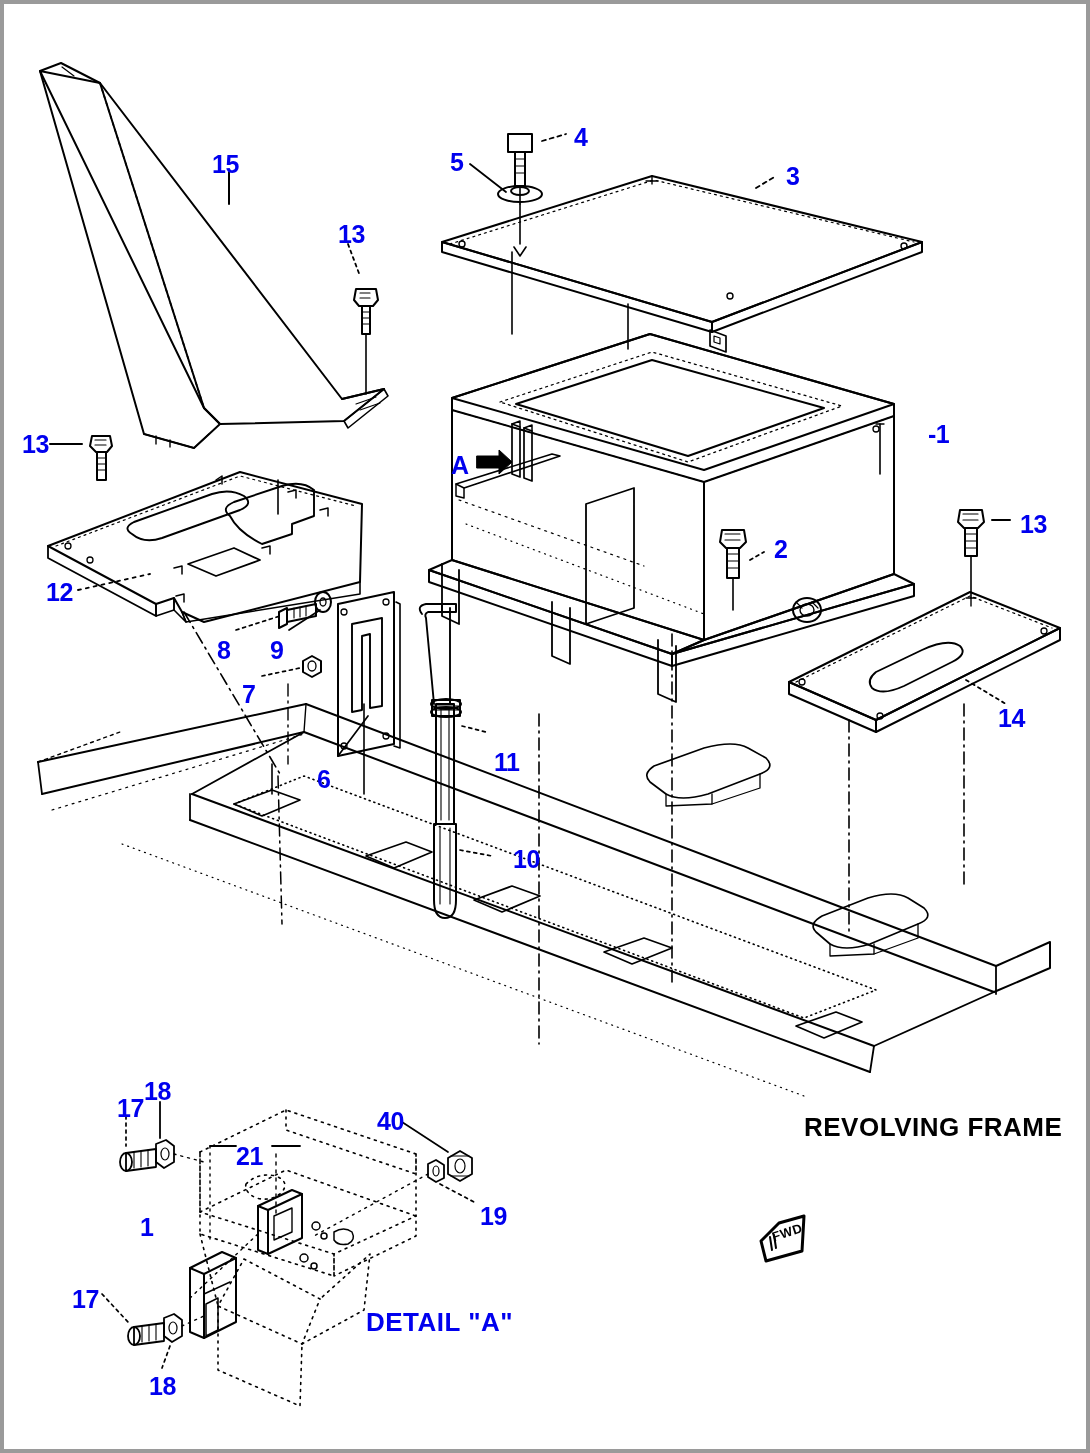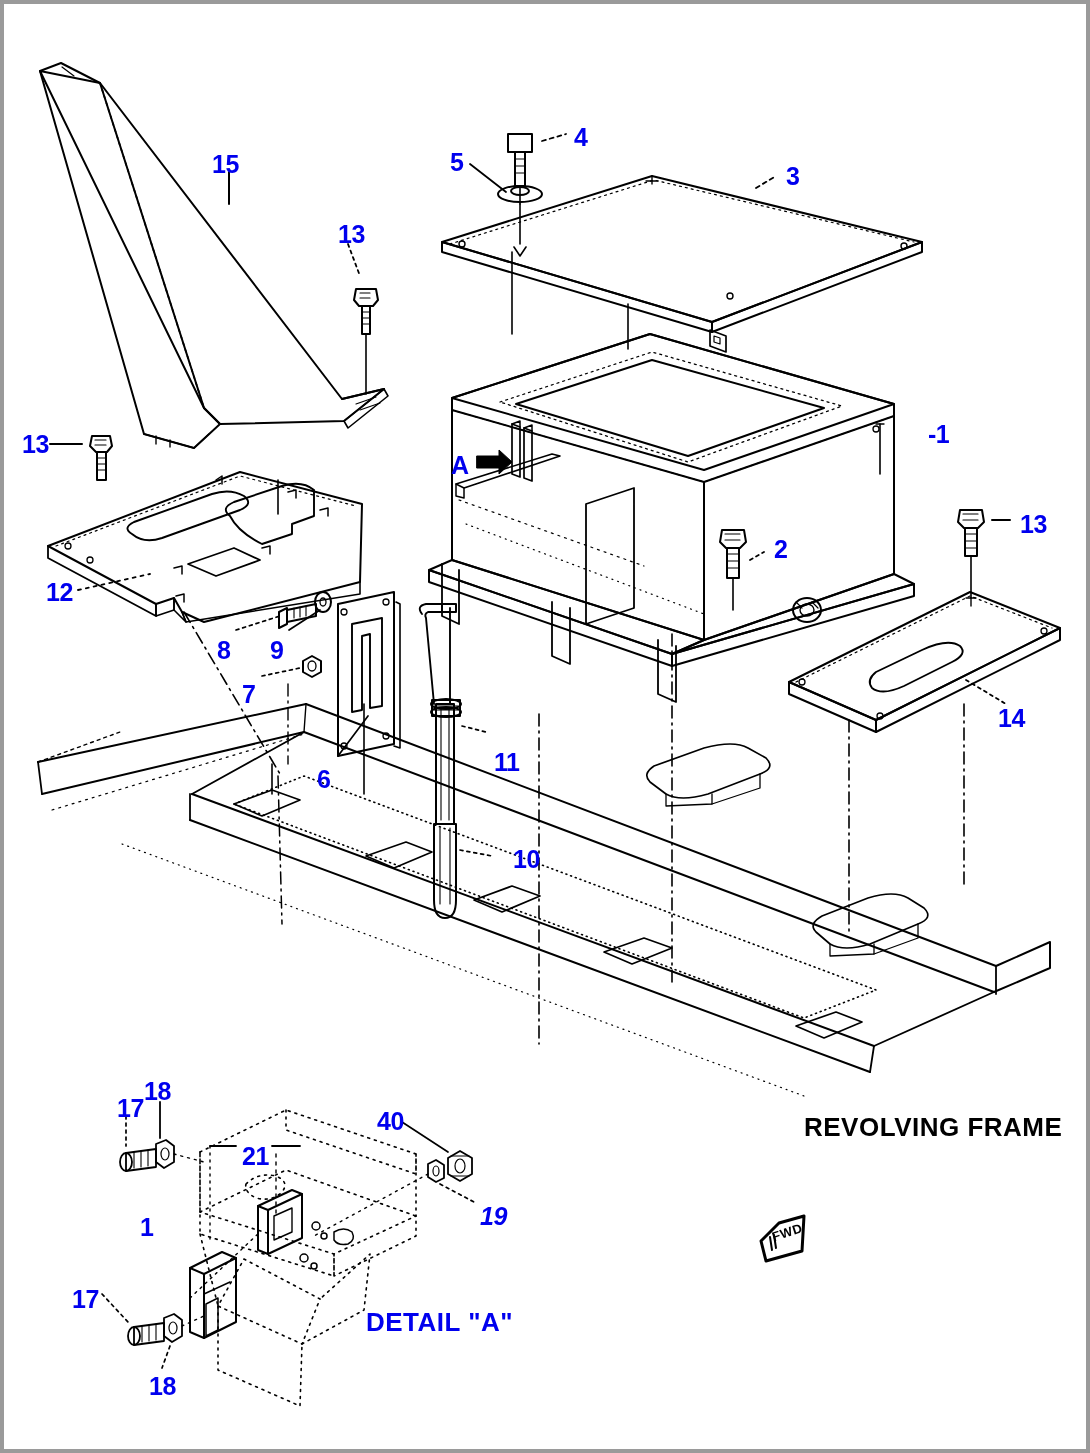--- a/index.html
+++ b/index.html
@@ -422,23 +422,23 @@
 <div class="lbl" style="left:42px;top:576px;">12</div>
 <div class="lbl" style="left:213px;top:634px;">8</div>
 <div class="lbl" style="left:266px;top:634px;">9</div>
 <div class="lbl" style="left:238px;top:678px;">7</div>
 <div class="lbl" style="left:313px;top:763px;">6</div>
 <div class="lbl" style="left:490px;top:727px;margin-top:19px;">11</div>
 <div class="lbl" style="left:497px;top:843px;margin-left:12px;">10</div>
 <div class="lbl" style="left:447px;top:449px;">A</div>
 <div class="lbl" style="left:113px;top:1092px;">17</div>
 <div class="lbl" style="left:140px;top:1075px;">18</div>
-<div class="lbl" style="left:238px;top:1140px;">21</div>
+<div class="lbl" style="left:232px;top:1140px;">21</div>
 <div class="lbl" style="left:373px;top:1105px;">40</div>
-<div class="lbl" style="left:476px;top:1200px;font-style:italic;">19</div>
+<div class="lbl" style="left:476px;top:1200px;">19</div>
 <div class="lbl" style="left:136px;top:1211px;">1</div>
 <div class="lbl" style="left:68px;top:1283px;">17</div>
 <div class="lbl" style="left:145px;top:1370px;">18</div>
 
 <div class="cap black" style="left:800px;top:1108px;">REVOLVING FRAME</div>
 <div class="cap blue" style="left:362px;top:1303px;">DETAIL "A"</div>
 <div class="cap black" style="left:766px;top:1226px;font-size:13px;transform:rotate(-18deg);transform-origin:left top;">FWD</div>
 
 </div>
 

